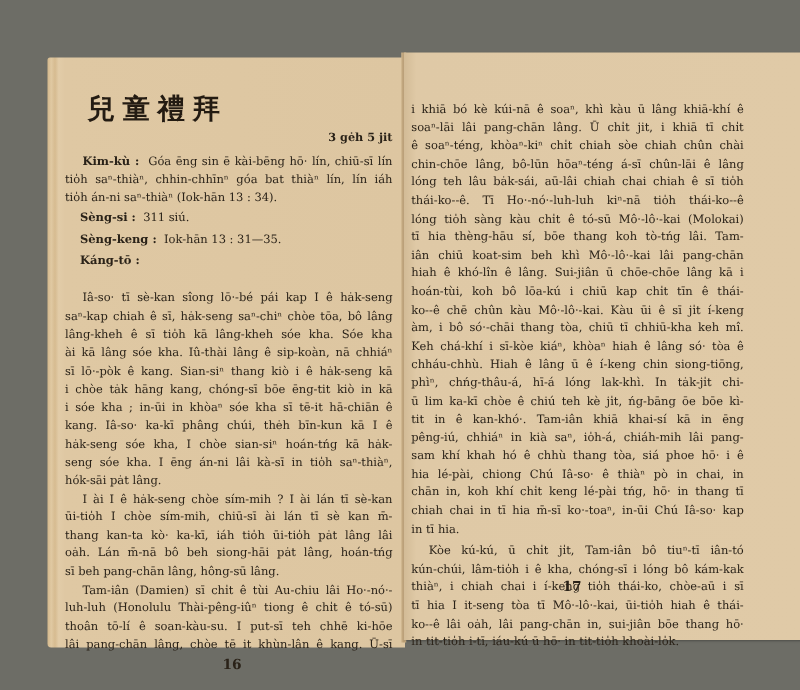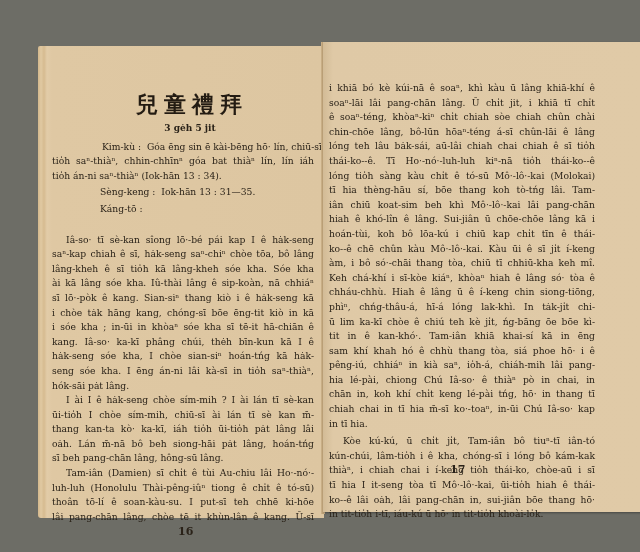--- a/index.html
+++ b/index.html
@@ -30,29 +30,29 @@
   .spine {
     position:absolute; left:283px; top:0; width:4px; height:100%;
     background:linear-gradient(to right,#cdb48c,#b99c72,#cdb48c);
   }
   .content {
     position:absolute; font-size:9.2px; line-height:14.6px; color:#2a2218;
   }
   .left .content { left:14px; width:262px; top:0; }
   .right .content { left:6px; width:266px; top:39px; }
   .title {
-    text-align:center; font-size:22px; font-weight:bold; letter-spacing:6px;
-    margin-top:43px; line-height:30px; color:#231b12;
+    font-size:22px; font-weight:bold; letter-spacing:6px;
+    margin-top:26px; line-height:30px; color:#231b12;
     padding-left:18px;
   }
-  .subtitle { text-align:center; font-size:9px; font-weight:bold; margin:2px 0 4px 14px; }
+  .subtitle { text-align:right; font-size:9px; font-weight:bold; margin:2px 0 4px 14px; }
   .ln { white-space:nowrap; text-align:justify; text-align-last:justify; display:block; }
   .ln.last { text-align-last:left; }
   .ind { padding-left:14px; }
-  .lbl { font-weight:normal;margin-left:36px; }
+  .lbl { font-weight:bold; }
   .fieldline { display:block; padding-left:12px; white-space:nowrap; margin-top:2px;}
   .pagenum {
     position:absolute; font-weight:bold; font-size:11px; color:#2a2218;
   }
   .left .pagenum { left:140px; top:447px;margin-top:32px; }
   .right .pagenum { left:127px; top:421px; }
 </style>
 </head>
 <body>
 
@@ -61,20 +61,21 @@
     <div class="content">
       <div class="title">兒童禮拜</div>
       <div class="subtitle">3 gėh 5 jit</div>
 
       <div>
         <span class="ln ind"><span class="lbl">Kim-kù :</span>&nbsp; <span>Góa ēng sin ē kài-bēng hō· lín, chiū-sī lín</span></span>
         <span class="ln">tio̍h saⁿ-thiàⁿ, chhin-chhīnⁿ góa bat thiàⁿ lín, lín iáh</span>
         <span class="ln last">tio̍h án-ni saⁿ-thiàⁿ (Iok-hān 13 : 34).</span>
       </div>
 
+      <span class="fieldline"><span class="lbl">Sèng-si :</span>&nbsp; <span>311 siú.</span></span>
       <span class="fieldline"><span class="lbl">Sèng-keng :</span>&nbsp; <span>Iok-hān 13 : 31—35.</span></span>
       <span class="fieldline lbl">Káng-tō :</span>
 
       <div style="margin-top:16px;">
         <span class="ln ind">Iâ-so· tī sè-kan sîong lō·-bé pái kap I ê hȧk-seng</span>
         <span class="ln">saⁿ-kap chiah ê sī, hȧk-seng saⁿ-chiⁿ chòe tōa, bô lâng</span>
         <span class="ln">lâng-kheh ê sī tio̍h kā lâng-kheh sóe kha.  Sóe kha</span>
         <span class="ln">ài kā lâng sóe kha. Iû-thài lâng ê sip-koàn, nā chhiáⁿ</span>
         <span class="ln">sī lō·-pòk ê kang.  Sian-siⁿ thang kiò i ê hȧk-seng kā</span>
         <span class="ln">i chòe tȧk hāng kang, chóng-sī bōe ēng-tit kiò in kā</span>
@@ -117,22 +118,22 @@
         <span class="ln">iân chiū koat-sim beh khì Mô·-lô·-kai lâi pang-chān</span>
         <span class="ln">hiah ê khó-lîn ê lâng.  Sui-jiân ū chōe-chōe lâng kā i</span>
         <span class="ln">hoán-tùi, koh bô lōa-kú i chiū kap chi̍t tīn ê thái-</span>
         <span class="ln">ko--ê chē chûn kàu Mô·-lô·-kai.  Kàu ūi ê sī ji̍t í-keng</span>
         <span class="ln">àm, i bô só·-chāi thang tòa, chiū tī chhiū-kha keh mî.</span>
         <span class="ln">Keh chá-khí i sī-kòe kiáⁿ, khòaⁿ hiah ê lâng só· tòa ê</span>
         <span class="ln">chháu-chhù.  Hiah ê lâng ū ê í-keng chin siong-tiōng,</span>
         <span class="ln">phìⁿ, chńg-thâu-á, hī-á lóng lak-khì.  In tȧk-ji̍t chi-</span>
         <span class="ln">ū lim ka-kī chòe ê chiú teh kè ji̍t, ńg-bāng ōe bōe kì-</span>
         <span class="ln">tit in ê kan-khó·.  Tam-iân khiā khai-sí kā in ēng</span>
+        <span class="ln">pêng-iú, chhiáⁿ in kià saⁿ, io̍h-á, chiáh-mih lâi pang-</span>
         <span class="ln">sam khí khah hó ê chhù thang tòa, siá phoe hō· i ê</span>
-        <span class="ln">pêng-iú, chhiáⁿ in kià saⁿ, io̍h-á, chiáh-mih lâi pang-</span>
         <span class="ln">hia lé-pài, chiong Chú Iâ-so· ê thiàⁿ pò in chai, in</span>
         <span class="ln">chān in, koh khí chi̍t keng lé-pài tńg, hō· in thang tī</span>
         <span class="ln">chiah chai in tī hia m̄-sī ko·-toaⁿ, in-ūi Chú Iâ-so· kap</span>
         <span class="ln last">in tī hia.</span>
       </div>
       <div style="margin-top:3px;">
         <span class="ln ind">Kòe kú-kú, ū chi̍t ji̍t, Tam-iân bô tiuⁿ-tī iân-tó</span>
         <span class="ln">kún-chúi, lâm-tio̍h i ê kha, chóng-sī i lóng bô kám-kak</span>
         <span class="ln">thiàⁿ, i chiah chai i í-keng tio̍h thái-ko, chòe-aū i sī</span>
         <span class="ln">tī hia  I it-seng tòa tī Mô·-lô·-kai, ūi-tio̍h hiah ê thái-</span>

